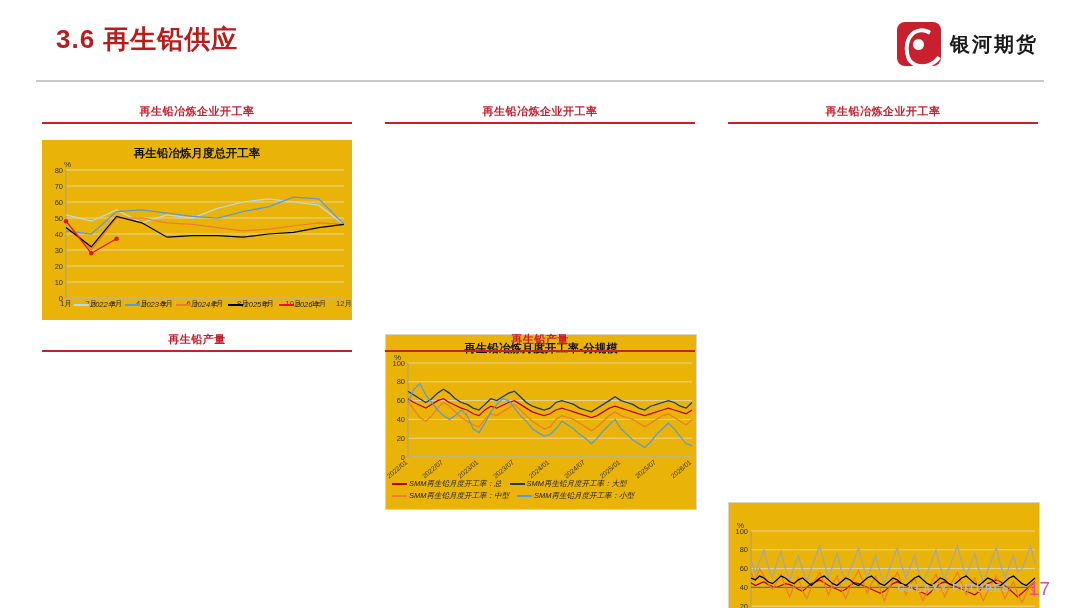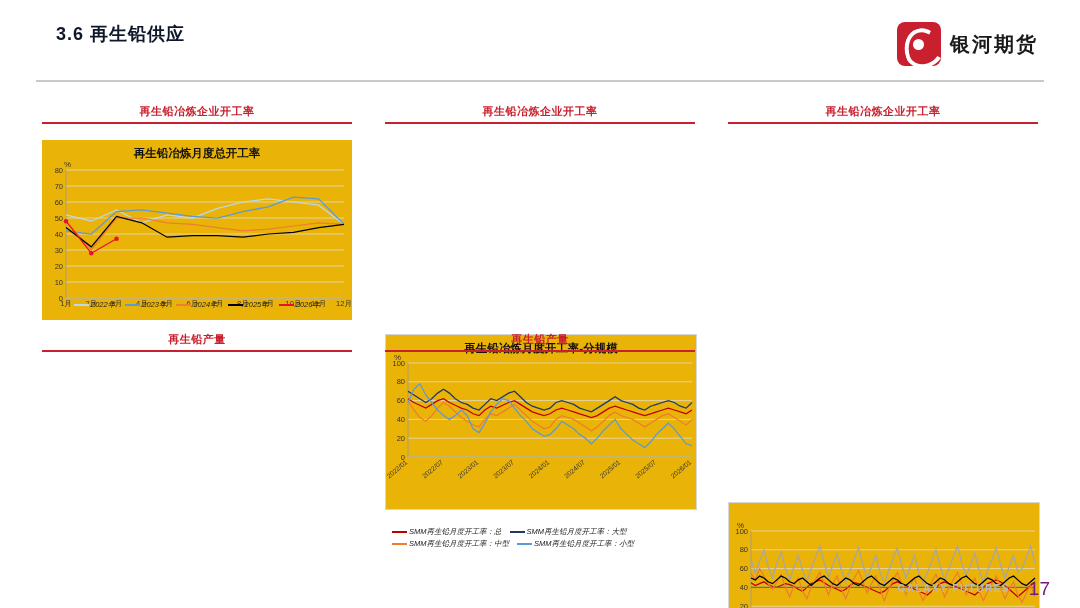--- a/index.html
+++ b/index.html
@@ -6,21 +6,21 @@
   body{
     width:1080px;height:608px;background:#ffffff;
     font-family:"Liberation Sans", sans-serif;
     position:relative;overflow:hidden;
   }
   .slide{position:absolute;inset:0;}
 
   
   .page-title{
     position:absolute;left:56px;top:22px;
-    font-size:18px;font-weight:bold;color:#0f172a;letter-spacing:1px;
+    font-size:26px;font-weight:bold;color:#b91c1c;letter-spacing:1px;
   }
   .header-rule{
     position:absolute;left:36px;top:80px;width:1008px;height:2px;background:#c9c9c9;
   }
   .logo{
     position:absolute;right:42px;top:22px;display:flex;align-items:center;gap:9px;
   }
   .logo-mark{
     width:44px;height:44px;border-radius:8px;background:#c8202e;position:relative;
     overflow:hidden;flex:none;
@@ -67,21 +67,21 @@
     gap:4px 10px;font-size:7.5px;color:#222;
   }
   .legend-item{display:flex;align-items:center;gap:2px;white-space:nowrap;font-style:italic;}
   .legend-swatch{width:15px;height:2px;display:inline-block;}
 
   .footer-brand{
     position:absolute;right:70px;bottom:14px;font-size:10px;color:#b9b9b9;
     letter-spacing:1.5px;font-weight:bold;
   }
   .page-num{
-    position:absolute;right:30px;bottom:8px;font-size:19px;color:#701a75;
+    position:absolute;right:30px;bottom:8px;font-size:19px;color:#ec4899;
   }
 </style>
 </head>
 <body>
 
 <div class="slide">
 
   <div class="page-title">3.6  再生铅供应</div>
   <div class="header-rule"></div>
   <div class="logo">
@@ -191,21 +191,21 @@
         <text x="164" y="108" text-anchor="end" class="axis-label tiny" transform="rotate(-40 164 108)">2024/01</text>
         <text x="199.5" y="108" text-anchor="end" class="axis-label tiny" transform="rotate(-40 199.5 108)">2024/07</text>
         <text x="235" y="108" text-anchor="end" class="axis-label tiny" transform="rotate(-40 235 108)">2025/01</text>
         <text x="270.5" y="108" text-anchor="end" class="axis-label tiny" transform="rotate(-40 270.5 108)">2025/07</text>
         <text x="306" y="108" text-anchor="end" class="axis-label tiny" transform="rotate(-40 306 108)">2026/01</text>
         <path d=" M22.0 43.7 L27.9 47.5 L33.8 50.3 L39.8 53.1 L45.7 49.4 L51.6 45.6 L57.5 43.7 L63.4 47.5 L69.3 50.3 L75.3 53.1 L81.2 55.0 L87.1 58.8 L93.0 60.6 L98.9 55.0 L104.8 51.2 L110.8 53.1 L116.7 50.3 L122.6 47.5 L128.5 45.6 L134.4 49.4 L140.3 53.1 L146.3 56.9 L152.2 58.8 L158.1 60.6 L164.0 58.8 L169.9 55.0 L175.8 53.1 L181.8 55.0 L187.7 56.9 L193.6 58.8 L199.5 60.6 L205.4 62.5 L211.3 60.6 L217.3 56.9 L223.2 53.1 L229.1 51.2 L235.0 53.1 L240.9 55.0 L246.8 56.9 L252.8 58.8 L258.7 60.6 L264.6 58.8 L270.5 56.9 L276.4 55.0 L282.3 53.1 L288.3 55.0 L294.2 56.9 L300.1 58.8 L306.0 55.0" class="series" stroke="#c00000" stroke-width="1.05"></path>
         <path d=" M22.0 36.2 L27.9 40.0 L33.8 43.7 L39.8 47.5 L45.7 43.7 L51.6 38.1 L57.5 34.3 L63.4 38.1 L69.3 43.7 L75.3 47.5 L81.2 49.4 L87.1 53.1 L93.0 55.0 L98.9 49.4 L104.8 43.7 L110.8 45.6 L116.7 41.8 L122.6 38.1 L128.5 36.2 L134.4 41.8 L140.3 47.5 L146.3 51.2 L152.2 53.1 L158.1 55.0 L164.0 53.1 L169.9 47.5 L175.8 45.6 L181.8 47.5 L187.7 49.4 L193.6 53.1 L199.5 55.0 L205.4 56.9 L211.3 53.1 L217.3 49.4 L223.2 45.6 L229.1 41.8 L235.0 45.6 L240.9 47.5 L246.8 49.4 L252.8 53.1 L258.7 55.0 L264.6 51.2 L270.5 49.4 L276.4 47.5 L282.3 45.6 L288.3 47.5 L294.2 51.2 L300.1 53.1 L306.0 47.5" class="series" stroke="#1f3864" stroke-width="1.05"></path>
         <path d=" M22.0 45.6 L27.9 55.0 L33.8 62.5 L39.8 66.3 L45.7 60.6 L51.6 53.1 L57.5 47.5 L63.4 51.2 L69.3 56.9 L75.3 62.5 L81.2 66.3 L87.1 70.0 L93.0 71.9 L98.9 64.4 L104.8 58.8 L110.8 60.6 L116.7 56.9 L122.6 53.1 L128.5 49.4 L134.4 55.0 L140.3 60.6 L146.3 66.3 L152.2 70.0 L158.1 73.8 L164.0 71.9 L169.9 64.4 L175.8 60.6 L181.8 62.5 L187.7 64.4 L193.6 68.2 L199.5 71.9 L205.4 75.7 L211.3 71.9 L217.3 66.3 L223.2 60.6 L229.1 56.9 L235.0 60.6 L240.9 62.5 L246.8 64.4 L252.8 68.2 L258.7 71.9 L264.6 68.2 L270.5 64.4 L276.4 60.6 L282.3 58.8 L288.3 62.5 L294.2 66.3 L300.1 70.0 L306.0 64.4" class="series" stroke="#ed7d31" stroke-width="1.05"></path>
         <path d=" M22.0 47.5 L27.9 34.3 L33.8 28.7 L39.8 40.0 L45.7 47.5 L51.6 55.0 L57.5 60.6 L63.4 64.4 L69.3 60.6 L75.3 55.0 L81.2 60.6 L87.1 73.8 L93.0 77.6 L98.9 68.2 L104.8 56.9 L110.8 49.4 L116.7 43.7 L122.6 45.6 L128.5 53.1 L134.4 60.6 L140.3 66.3 L146.3 73.8 L152.2 77.6 L158.1 81.3 L164.0 79.4 L169.9 73.8 L175.8 66.3 L181.8 70.0 L187.7 73.8 L193.6 79.4 L199.5 83.2 L205.4 88.8 L211.3 83.2 L217.3 75.7 L223.2 70.0 L229.1 64.4 L235.0 73.8 L240.9 79.4 L246.8 85.1 L252.8 88.8 L258.7 92.6 L264.6 87.0 L270.5 79.4 L276.4 73.8 L282.3 68.2 L288.3 73.8 L294.2 81.3 L300.1 88.8 L306.0 90.7" class="series" stroke="#5b9bd5" stroke-width="1.05"></path>
       </svg>
-    <div class="legend" id="leg-c2" style="left:6px;right:6px;top:144px;justify-content:flex-start;gap:2px 8px;margin-top:48px;">
+    <div class="legend" id="leg-c2" style="left:6px;right:6px;top:144px;justify-content:flex-start;gap:2px 8px;">
         <div class="legend-item">
           <span class="legend-swatch" style="background: rgb(192, 0, 0);"></span>
           <span>SMM再生铅月度开工率：总</span>
         </div>
         <div class="legend-item">
           <span class="legend-swatch" style="background: rgb(31, 56, 100);"></span>
           <span>SMM再生铅月度开工率：大型</span>
         </div>
         <div class="legend-item">
           <span class="legend-swatch" style="background: rgb(237, 125, 49);"></span>

